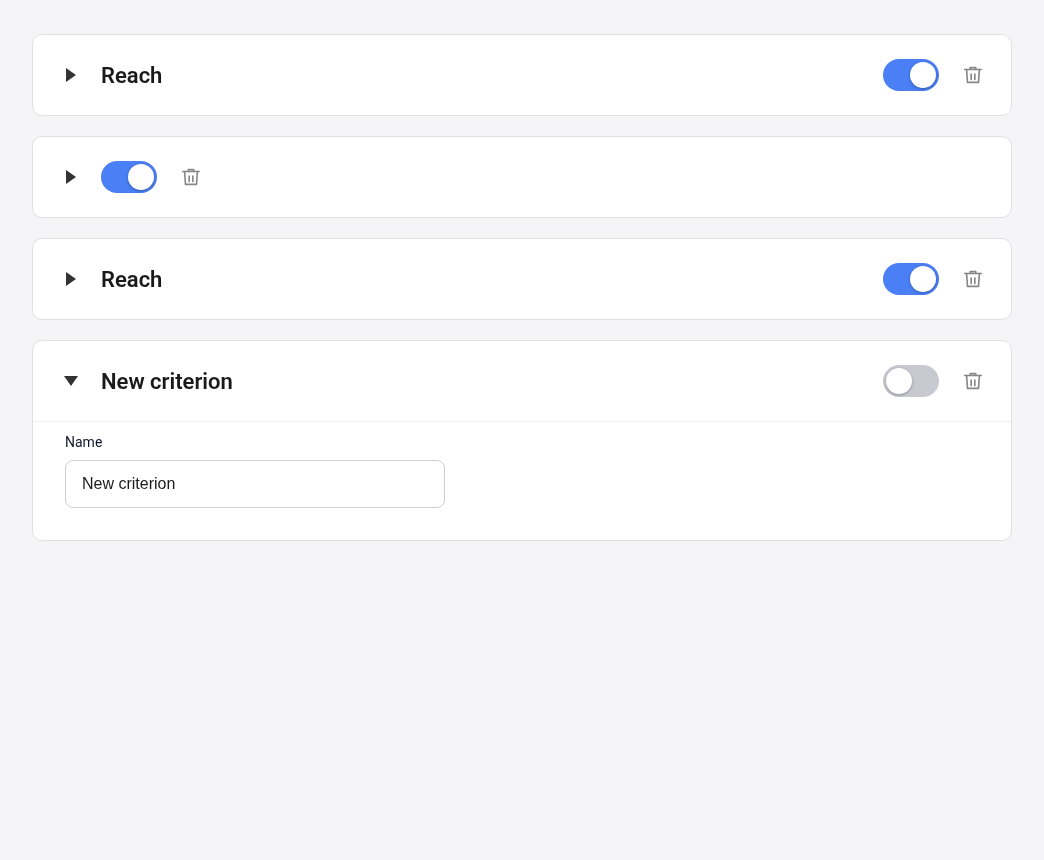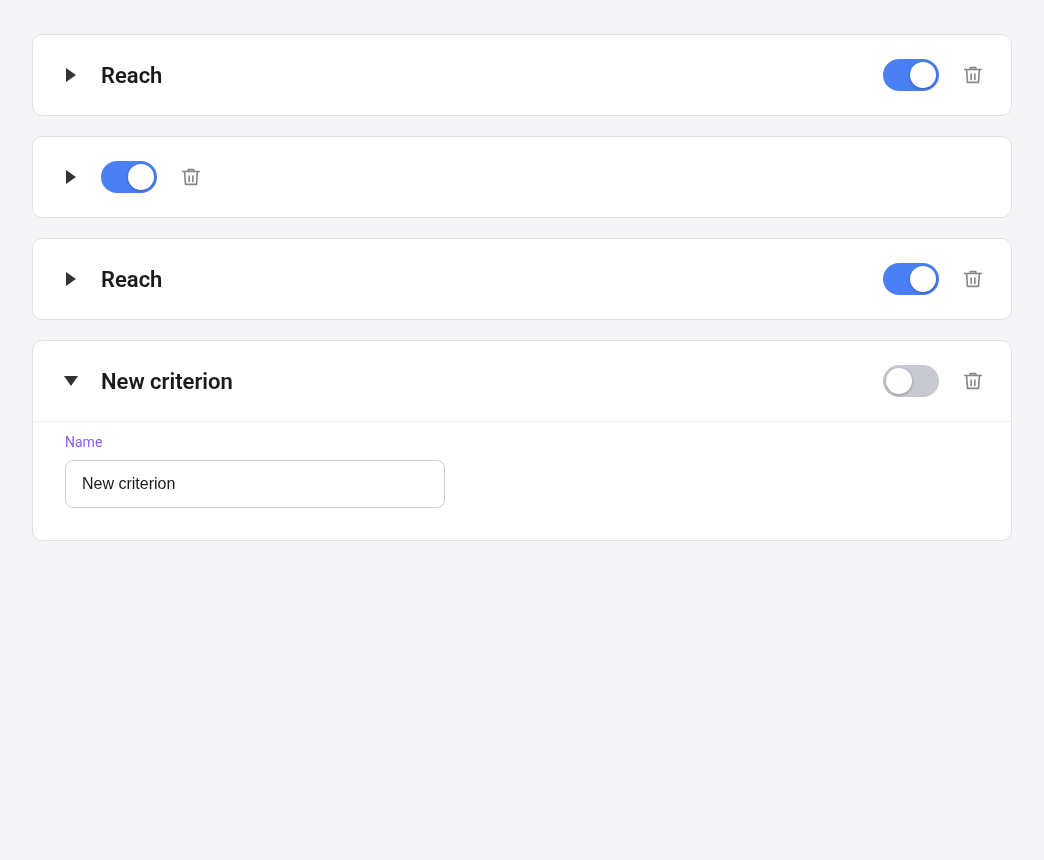--- a/index.html
+++ b/index.html
@@ -148,21 +148,21 @@
     }
 
     
     .criterion-body {
       padding: 12px 32px 32px 32px;
       border-top: 1px solid #f0f0f0;
     }
 
     .field-label {
       font-size: 14px;
-      color: #8b5cf6;
+      color: #0f172a;
       margin-bottom: 10px;
       font-weight: 400;
     }
 
     .field-input {
       width: 380px;
       padding: 14px 16px;
       font-size: 16px;
       color: #1a1a1a;
       border: 1.5px solid #d0d0d0;

